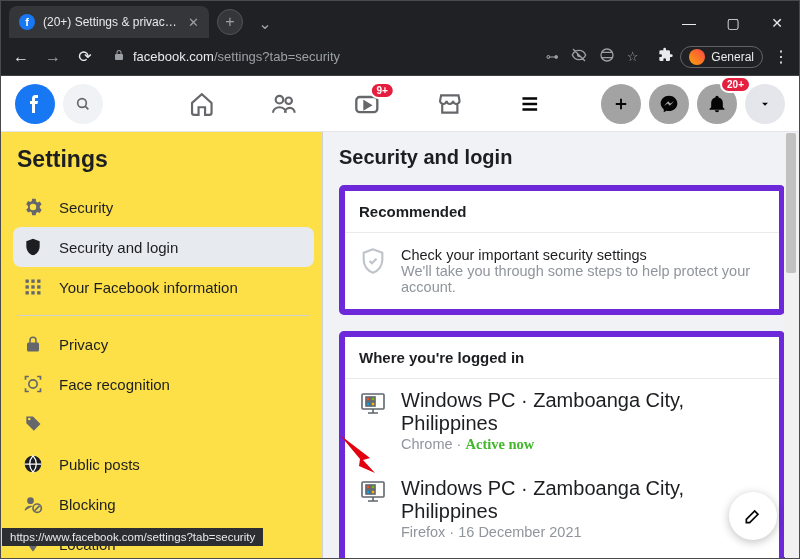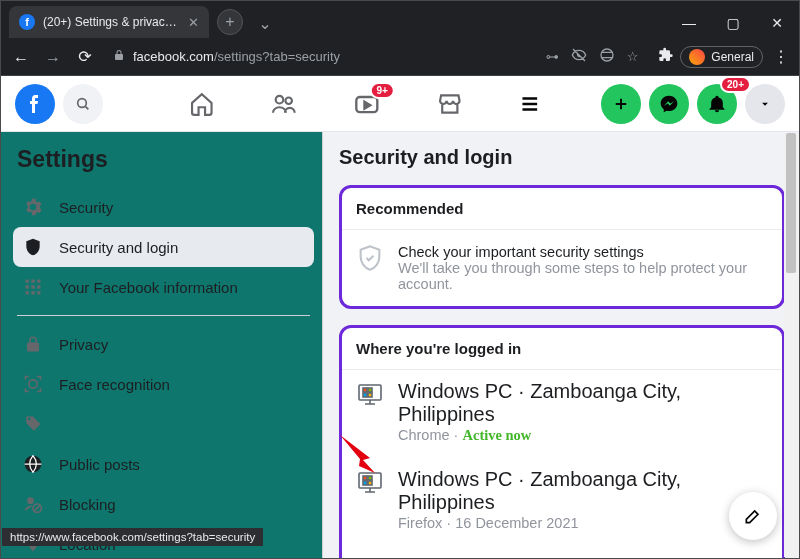--- a/index.html
+++ b/index.html
@@ -31,34 +31,34 @@
 
   
   .fbhdr { height:56px; background:#fff; border-bottom:1px solid #e4e6eb; display:flex; align-items:center; padding:0 14px; position:relative;}
   .fblogo { width:40px; height:40px; border-radius:50%; background:#1877f2; display:flex; align-items:center; justify-content:center;}
   .fblogo svg{ width:24px; height:24px; fill:#fff;}
   .searchbtn{ width:40px; height:40px; border-radius:50%; background:#f0f2f5; margin-left:8px; display:flex; align-items:center; justify-content:center; color:#65676b;}
   .centernav{ position:absolute; left:50%; transform:translateX(-60%); display:flex; gap:56px;}
   .centernav .ci{ color:#65676b; position:relative; display:flex; align-items:center; justify-content:center;}
   .badge{ position:absolute; top:-8px; right:-14px; background:#e41e3f; color:#fff; font-size:10px; font-weight:bold; padding:1px 5px; border-radius:9px; border:2px solid #fff;}
   .rightctrls{ margin-left:auto; display:flex; gap:8px; align-items:center;}
-  .circ{ width:40px; height:40px; border-radius:50%; background:#22c55e; display:flex; align-items:center; justify-content:center; color:#050505; position:relative;}
-
-  
-  .split{ display:flex; height:calc(559px - 37px - 38px - 56px - 2px); background:#0f766e;}
+  .circ{ width:40px; height:40px; border-radius:50%; background:#a3a3a3; display:flex; align-items:center; justify-content:center; color:#050505; position:relative;}
+
+  
+  .split{ display:flex; height:calc(559px - 37px - 38px - 56px - 2px); background:#fde047;}
   .sidebar{ width:322px; padding:14px 8px 0 12px; border-right:1px solid #ced0d4; overflow:hidden;}
   .sidebar h1{ font-size:23px; font-weight:bold; color:#1c1e21; margin:0 4px 14px;}
   .sitem{ display:flex; align-items:center; gap:14px; height:40px; padding:0 8px; border-radius:8px; color:#1c1e21; font-size:15px;}
   .sitem.active{ background:#e7ebef;}
   .sitem .ic{ width:24px; display:flex; justify-content:center; color:#65676b;}
   .sep{ height:1px; background:#ced0d4; margin:8px 4px;}
   
   .main{ flex:1; background:#f0f2f5; padding:14px 14px 0 16px; overflow:hidden; position:relative;}
   .main h2{ font-size:20px; font-weight:bold; color:#1c1e21; margin-bottom:16px;}
-  .card{ background:#fff; border:3px solid #6d28d9; border-radius:12px; margin-bottom:16px;}
+  .card{ background:#fff; border:6px solid #6d28d9; border-radius:5px; margin-bottom:16px;}
   .cardhdr{ padding:12px 14px; font-size:15px; font-weight:600; color:#1c1e21; border-bottom:1px solid #e9eaec;}
   .recrow{ display:flex; gap:14px; padding:14px;}
   .shield{ width:28px; height:28px; flex-shrink:0; color:#bec3c9; display:flex;align-items:center;justify-content:center;}
   .recrow .t1{ font-size:14.5px; color:#1c1e21;}
   .recrow .t2{ font-size:14.5px; color:#90949c;}
   .sess{ display:flex; gap:14px; padding:10px 14px 14px; align-items:flex-start;}
   .devicon{ width:28px; height:24px; flex-shrink:0; display:flex; align-items:center; justify-content:center; margin-top:2px;}
   .sess .l1{ font-size:20px; color:#1c1e21;}
   .sess .l2{ font-size:14.5px; color:#90949c; margin-top:1px;}
   .active-now{ color:#42b72a; font-weight:600;font-family:Liberation Serif, serif;}

